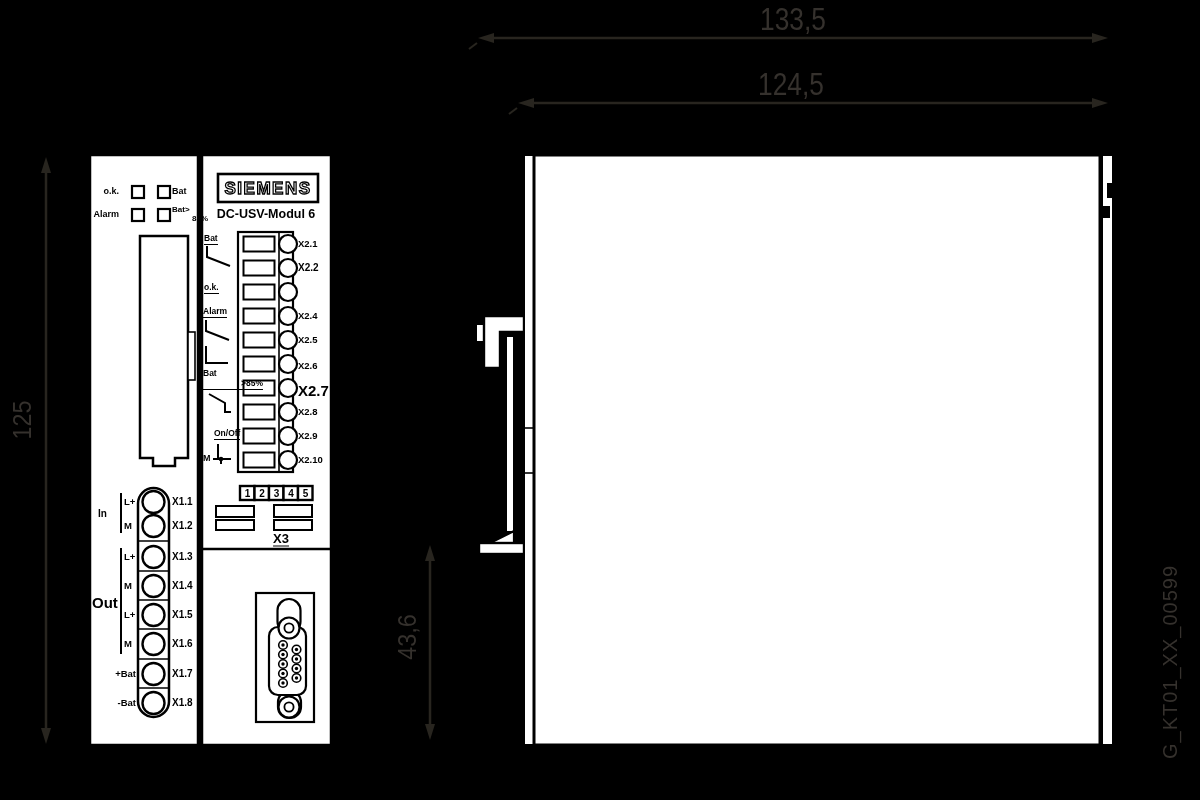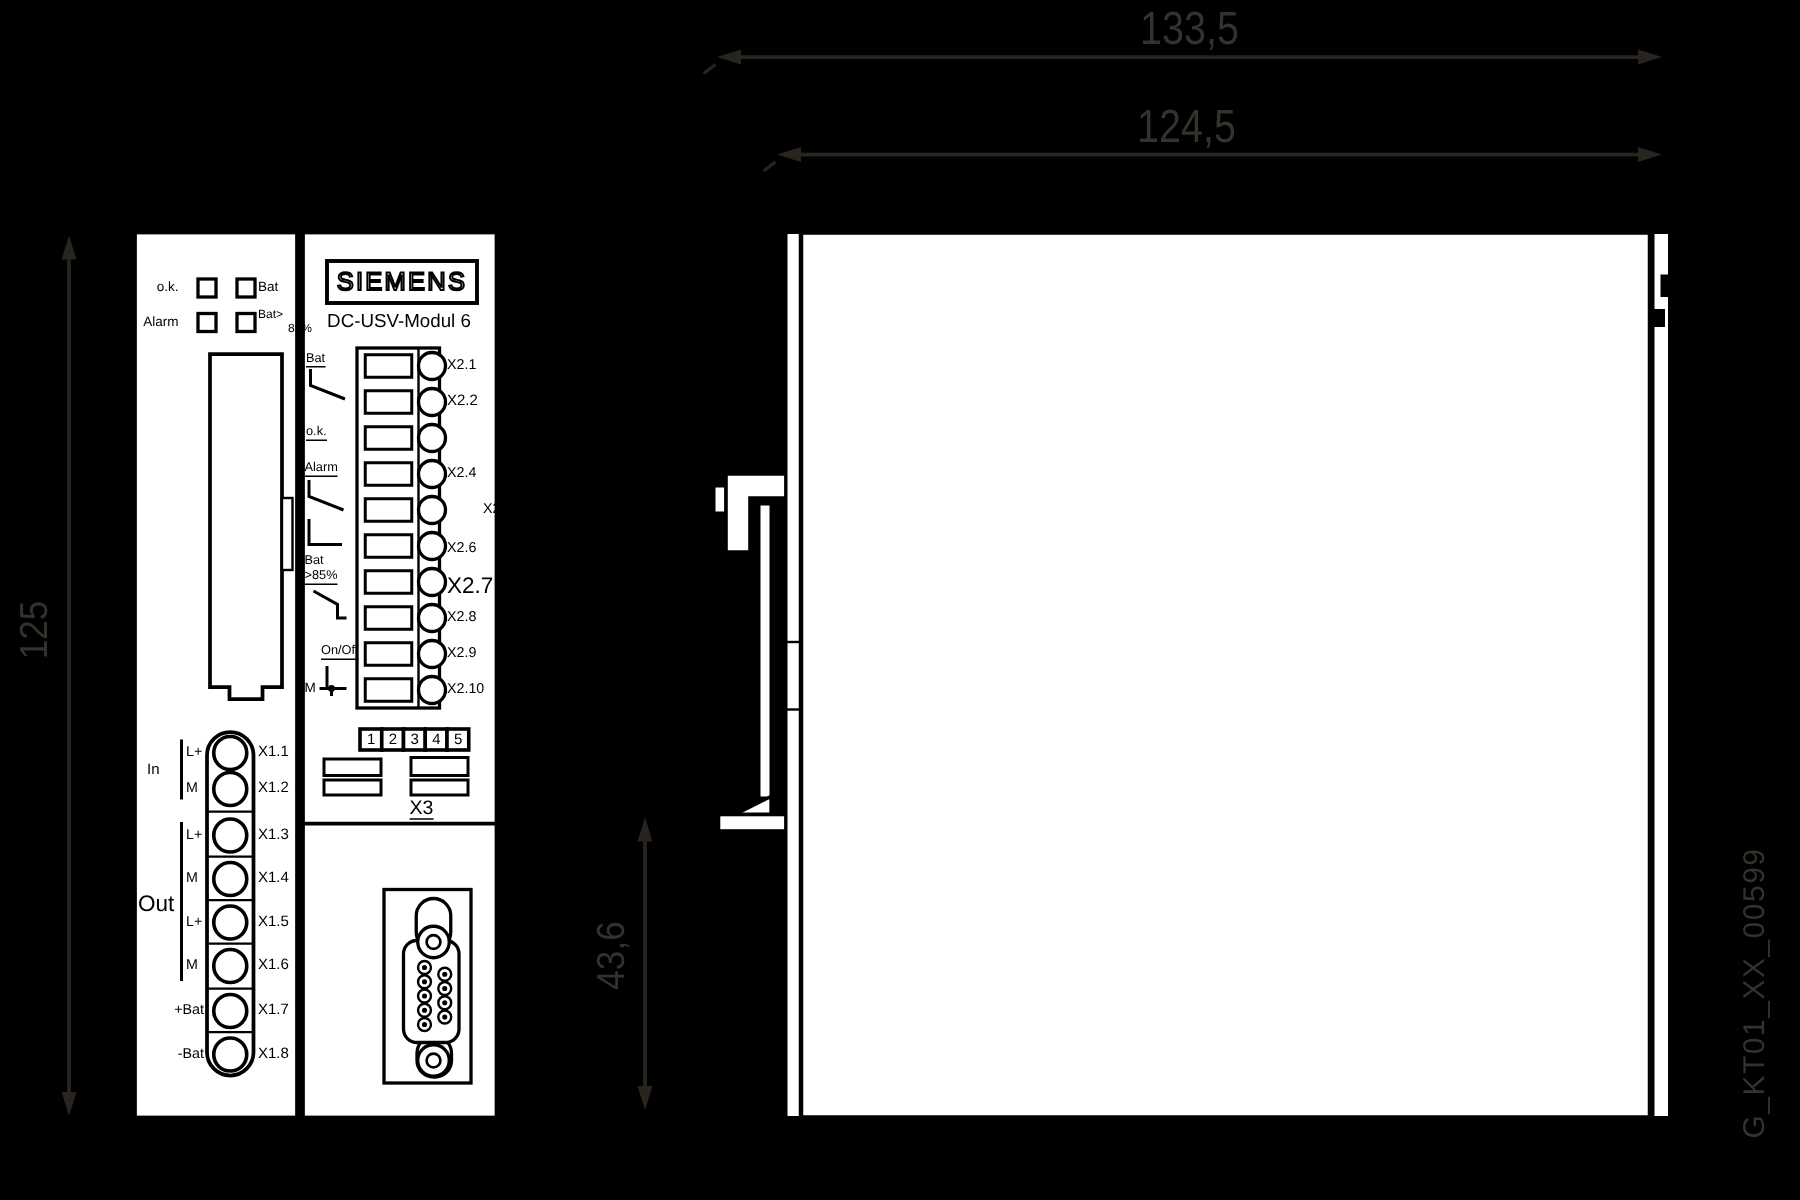--- a/index.html
+++ b/index.html
@@ -1,20 +1,20 @@
 <!DOCTYPE html>
 <html><head>
 <meta charset="utf-8">
 <style>
   html,body{margin:0;padding:0;background:#000;}
   #stage{position:relative;width:1200px;height:800px;background:#000;overflow:hidden;
          font-family:"Liberation Sans",sans-serif;}
   #art{position:absolute;left:0;top:0;}
   .lbl{position:absolute;display:inline-block;font-family:"Liberation Sans",sans-serif;
-       font-weight:400;color:#000;white-space:nowrap;line-height:1;}
+       font-weight:700;color:#000;white-space:nowrap;line-height:1;}
   .r{text-align:right;}
   .u{border-bottom:1.6px solid #000;padding-bottom:1px;}
   .ctr{transform:translate(-50%,-50%);}
   .dimtxt{position:absolute;font-family:"Liberation Sans",sans-serif;font-weight:400;
           color:#35312d;white-space:nowrap;line-height:1;}
   .hollow{color:#fff;-webkit-text-stroke:1.3px #000;}
   .dip{width:15px;text-align:center;}
 </style>
 </head>
 <body>
@@ -209,29 +209,29 @@
   <span class="lbl" style="left:172px;top:206px;font-size:8px;">Bat&gt;</span>
   <span class="lbl" style="left:172px;top:215px;font-size:8px;margin-left:20px;">85%</span>
 
   <span class="lbl hollow ctr" style="left:268px;top:188px;font-size:17px;letter-spacing:1.5px;">SIEMENS</span>
   <span class="lbl ctr" style="left:266px;top:214px;font-size:12.5px;">DC-USV-Modul 6</span>
 
   <span class="lbl u" style="left:204px;top:234px;font-size:8.5px;">Bat</span>
   <span class="lbl u" style="left:204px;top:283px;font-size:8.5px;">o.k.</span>
   <span class="lbl u" style="left:203px;top:307px;font-size:8.5px;">Alarm</span>
   <span class="lbl" style="left:203px;top:369px;font-size:8.5px;">Bat</span>
-  <span class="lbl u" style="left:203px;top:379px;font-size:8.5px;">&gt;85%</span>
+  <span class="lbl u" style="left:203px;top:379px;font-size:8.5px;padding-left:38px;">&gt;85%</span>
   <span class="lbl u" style="left:204px;top:429px;font-size:8.5px;margin-left:10px;">On/Off</span>
   <span class="lbl" style="left:203px;top:454px;font-size:9px;">M</span>
 
   <span class="lbl" style="left:298px;top:239px;font-size:9.5px;">X2.1</span>
   <span class="lbl" style="left:298px;top:263px;font-size:10px;">X2.2</span>
   <span class="lbl" style="left:298px;top:275px;font-size:11px;margin-left:32px;">X2.3</span>
   <span class="lbl" style="left:298px;top:311px;font-size:9.5px;">X2.4</span>
-  <span class="lbl" style="left:298px;top:335px;font-size:9.5px;margin-left:24px;">X2.5</span>
+  <span class="lbl" style="left:298px;top:335px;font-size:9.5px;">X2.5</span>
   <span class="lbl" style="left:298px;top:361px;font-size:9.5px;">X2.6</span>
   <span class="lbl" style="left:298px;top:383px;font-size:15px;">X2.7</span>
   <span class="lbl" style="left:298px;top:407px;font-size:9.5px;">X2.8</span>
   <span class="lbl" style="left:298px;top:431px;font-size:9.5px;">X2.9</span>
   <span class="lbl" style="left:298px;top:455px;font-size:9.5px;">X2.10</span>
 
   <span class="lbl dip" style="left:240px;top:489px;font-size:10px;">1</span>
   <span class="lbl dip" style="left:254.5px;top:489px;font-size:10px;">2</span>
   <span class="lbl dip" style="left:269px;top:489px;font-size:10px;">3</span>
   <span class="lbl dip" style="left:283.5px;top:489px;font-size:10px;">4</span>

